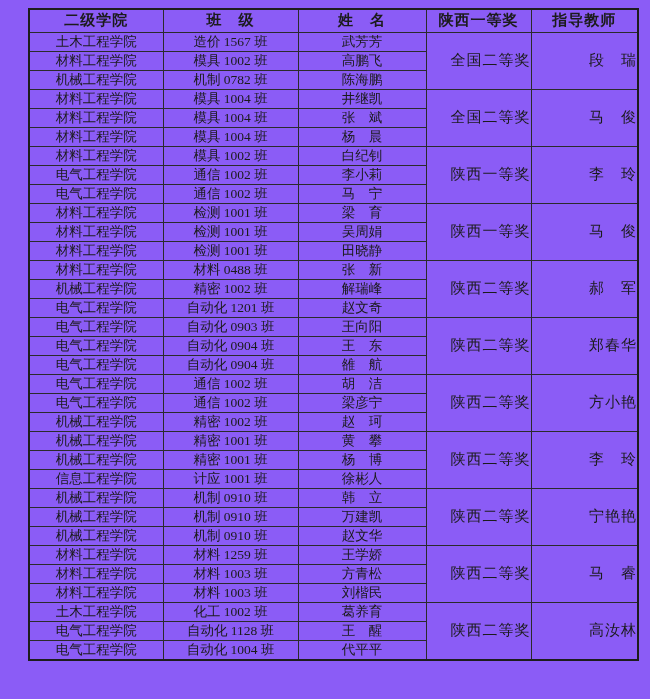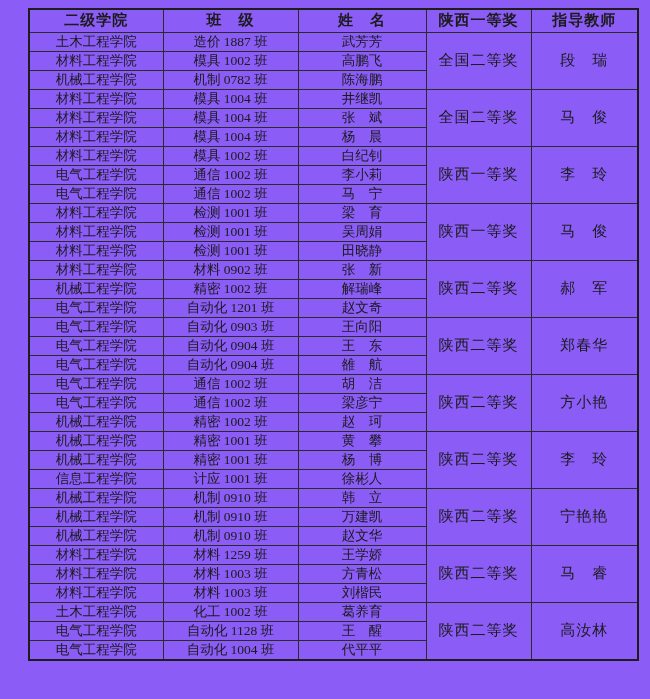--- a/index.html
+++ b/index.html
@@ -37,20 +37,21 @@
     font-weight: bold;
     letter-spacing: 1px;
   }
   td {
     height: 19px;
     font-size: 13.5px;
   }
   td.merge {
     font-size: 15px;
     letter-spacing: 1px;
+    text-align: right;
   }
 </style>
 </head>
 <body>
 
 <div class="sheet">
   <table class="awards">
     <colgroup>
       <col style="width:134px">
       <col style="width:135px">
@@ -62,21 +63,21 @@
         <tr>
       <th>二级学院</th>
       <th>班　级</th>
       <th>姓　名</th>
       <th>陕西一等奖</th>
       <th>指导教师</th>
     </tr>
 
     <tr>
       <td>土木工程学院</td>
-      <td>造价 1887 班</td>
+      <td>造价 1567 班</td>
       <td>武芳芳</td>
       <td class="merge" rowspan="3">全国二等奖</td>
       <td class="merge" rowspan="3">段　瑞</td>
     </tr>
     <tr>
       <td>材料工程学院</td>
       <td>模具 1002 班</td>
       <td>高鹏飞</td>
     </tr>
     <tr>
@@ -134,21 +135,21 @@
       <td>吴周娟</td>
     </tr>
     <tr>
       <td>材料工程学院</td>
       <td>检测 1001 班</td>
       <td>田晓静</td>
     </tr>
 
     <tr>
       <td>材料工程学院</td>
-      <td>材料 0902 班</td>
+      <td>材料 0488 班</td>
       <td>张　新</td>
       <td class="merge" rowspan="3">陕西二等奖</td>
       <td class="merge" rowspan="3">郝　军</td>
     </tr>
     <tr>
       <td>机械工程学院</td>
       <td>精密 1002 班</td>
       <td>解瑞峰</td>
     </tr>
     <tr>

